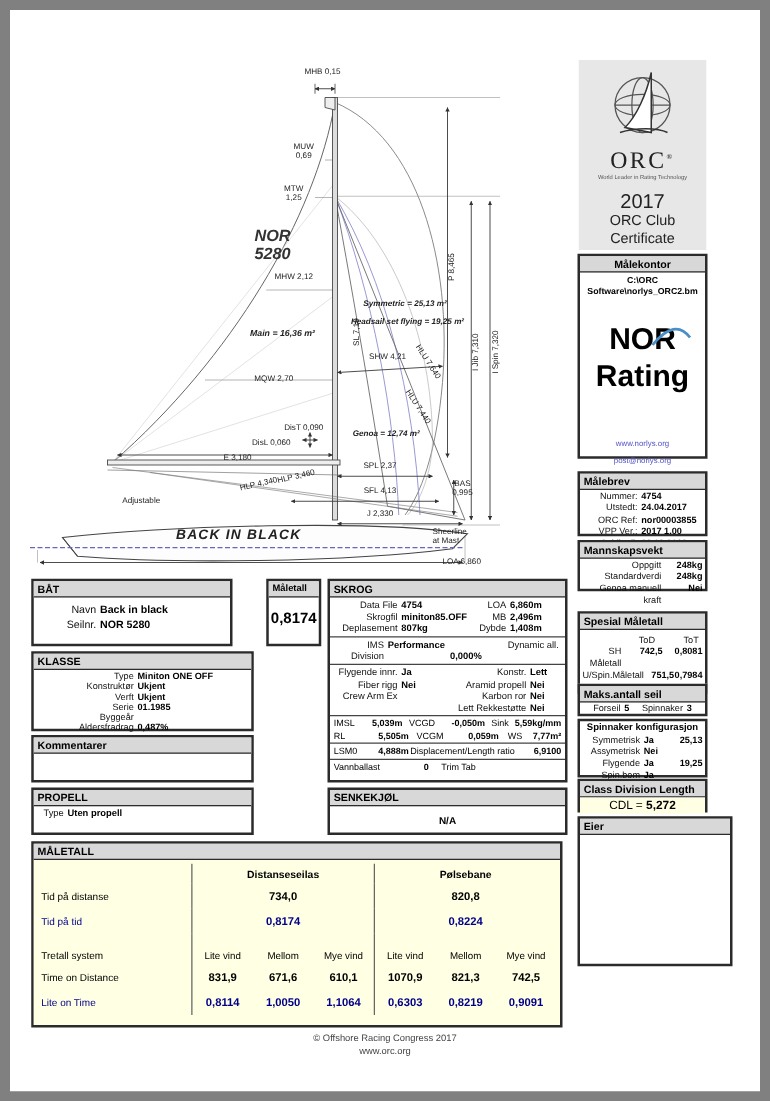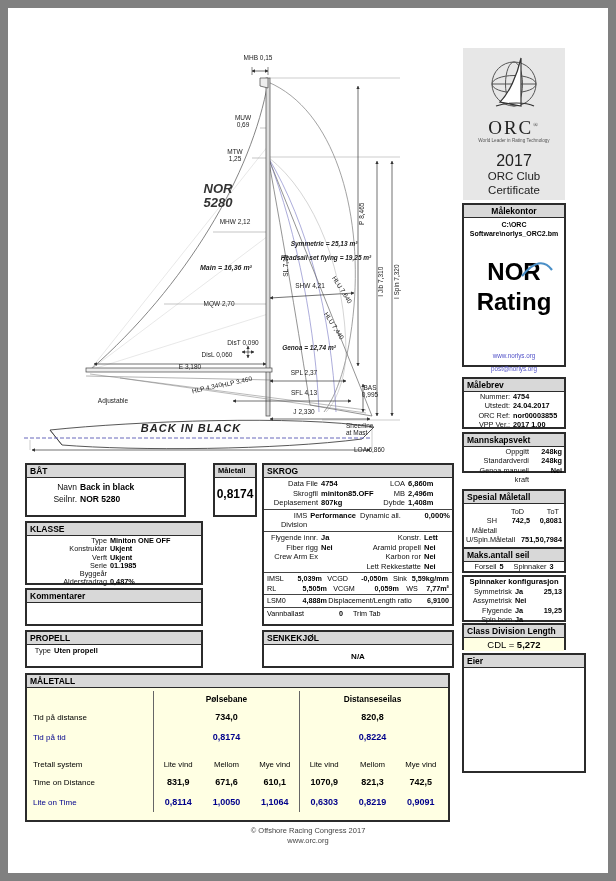--- a/index.html
+++ b/index.html
@@ -404,21 +404,21 @@
               <span class="v" style="width:42px;">1,408m</span>
             </div>
       </div>
     </div>
     <div class="sk-hr"></div>
     <div class="sk-cols">
       <div class="kv">
             <span class="k">IMS Division</span>
             <span class="v">Performance</span>
           </div>
-      <div class="kv" style="justify-content:space-between;">
+      <div class="kv" style="justify-content:center;flex-direction:column;">
             <span class="k">Dynamic all.</span>
             <span class="v">0,000%</span>
           </div>
     </div>
     <div class="sk-hr"></div>
     <div class="sk-cols">
       <div>
         <div class="kv">
               <span class="k" style="flex:0 0 52px;">Flygende innr.</span>
               <span class="v">Ja</span>
@@ -487,24 +487,24 @@
     <div class="hdr">SENKEKJØL</div>
     <div style="text-align:center;font-size:8px;font-weight:bold;margin-top:7px;">N/A</div>
   </div>
 
   <div class="box" style="left:17px;top:665px;width:425px;height:149px;">
     <div class="hdr">MÅLETALL</div>
     <div class="mtb">
       <div class="mt-row" style="height:16px;">
         <div class="mt-label"></div>
         <div class="mt-g">
+              <span class="gh">Distanseseilas</span>
+            </div>
+        <div class="mt-g">
               <span class="gh">Pølsebane</span>
-            </div>
-        <div class="mt-g">
-              <span class="gh">Distanseseilas</span>
             </div>
       </div>
       <div class="mt-row" style="height:20px;">
         <div class="mt-label">Tid på distanse</div>
         <div class="mt-g">
               <span class="numv">734,0</span>
             </div>
         <div class="mt-g">
               <span class="numv">820,8</span>
             </div>

